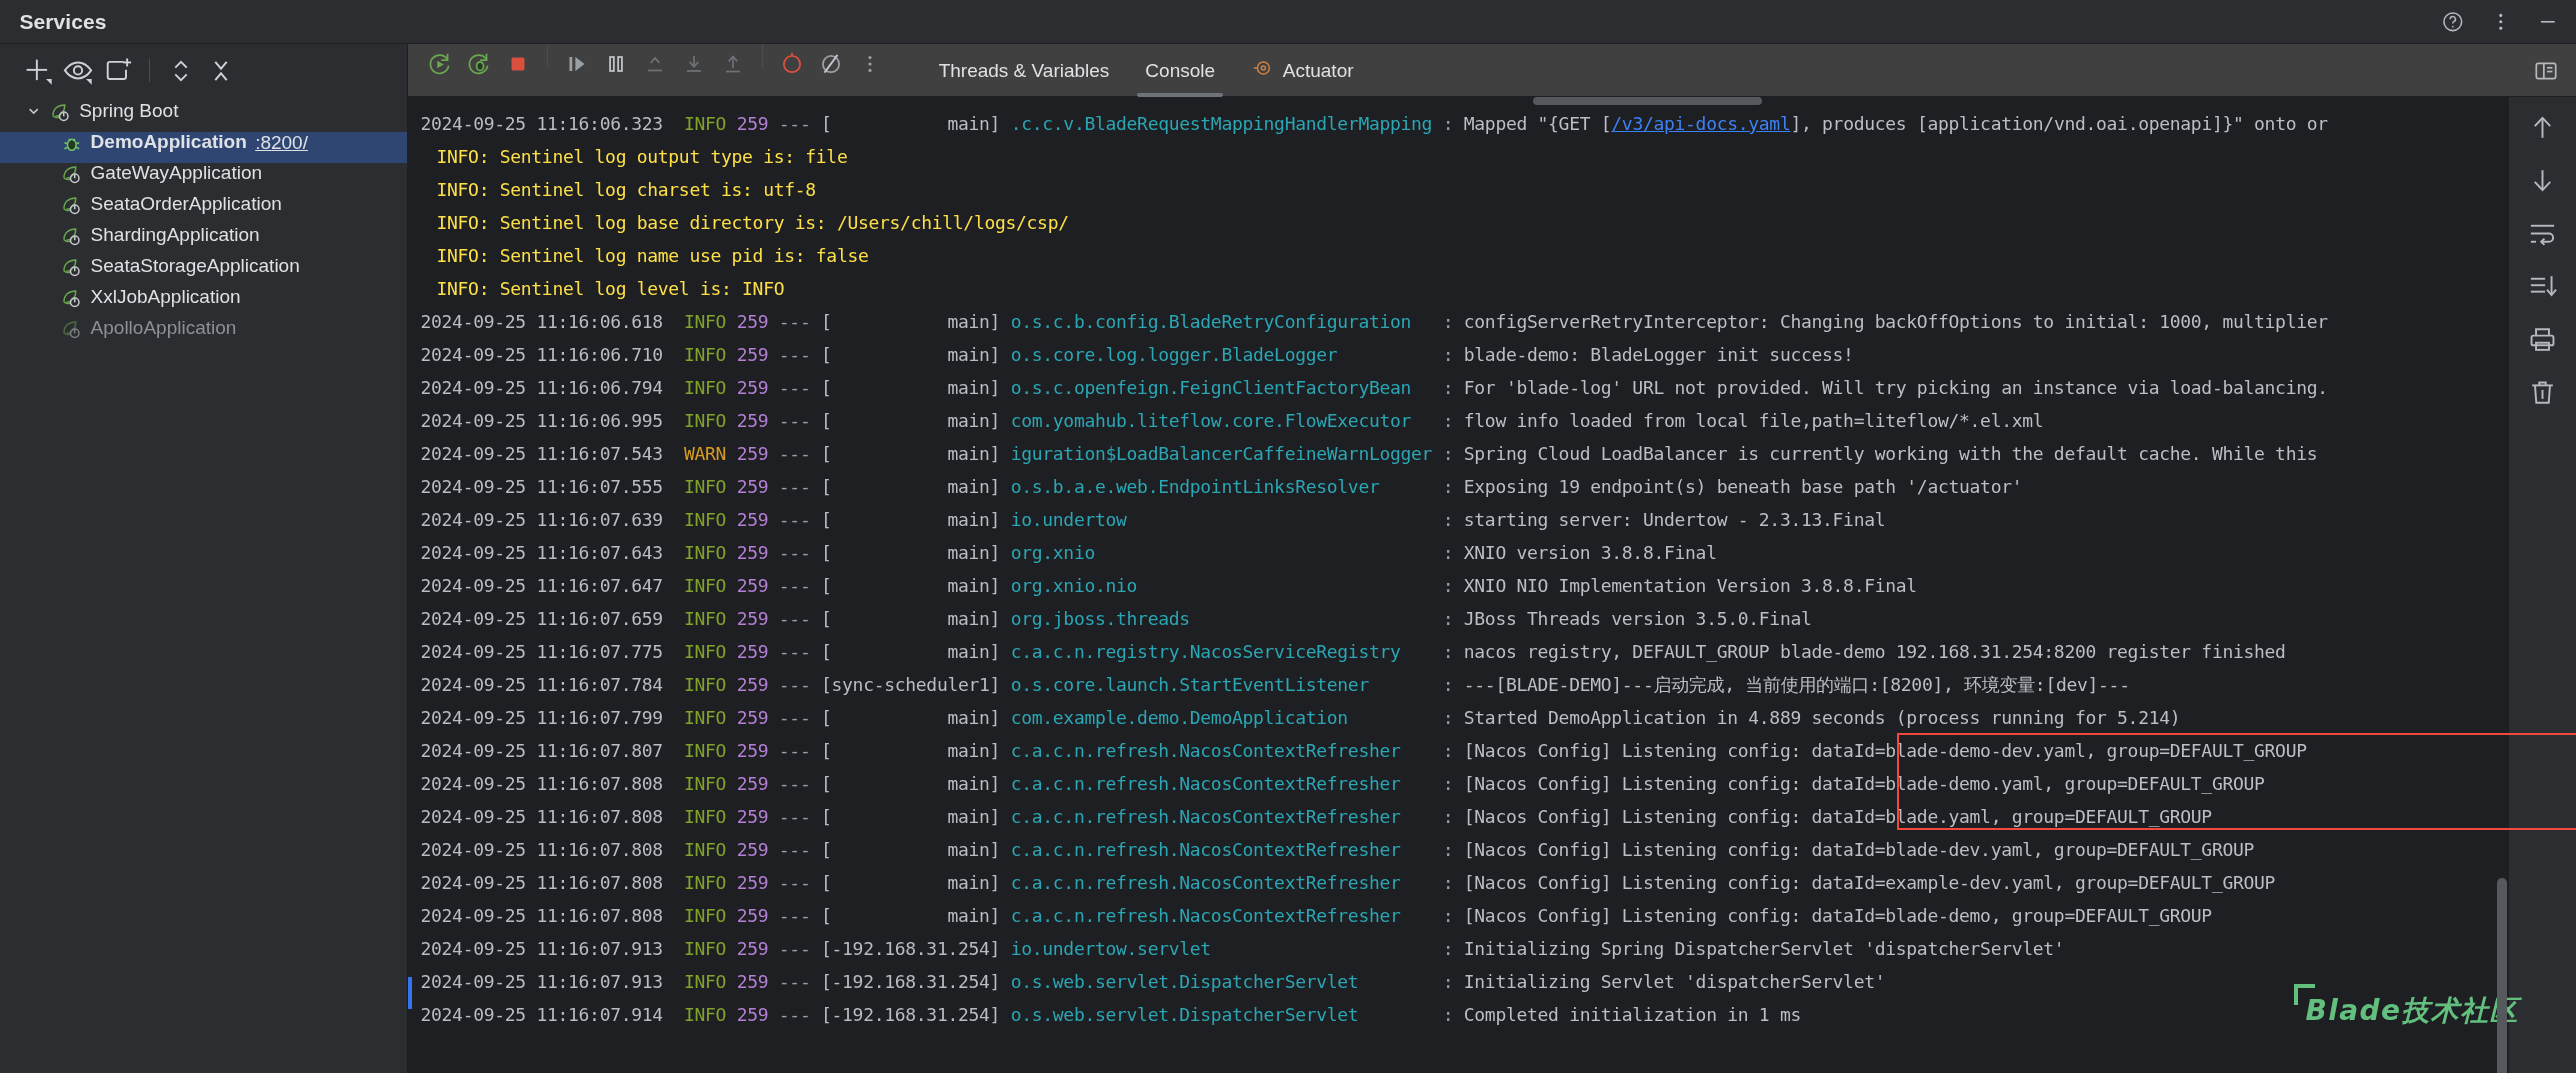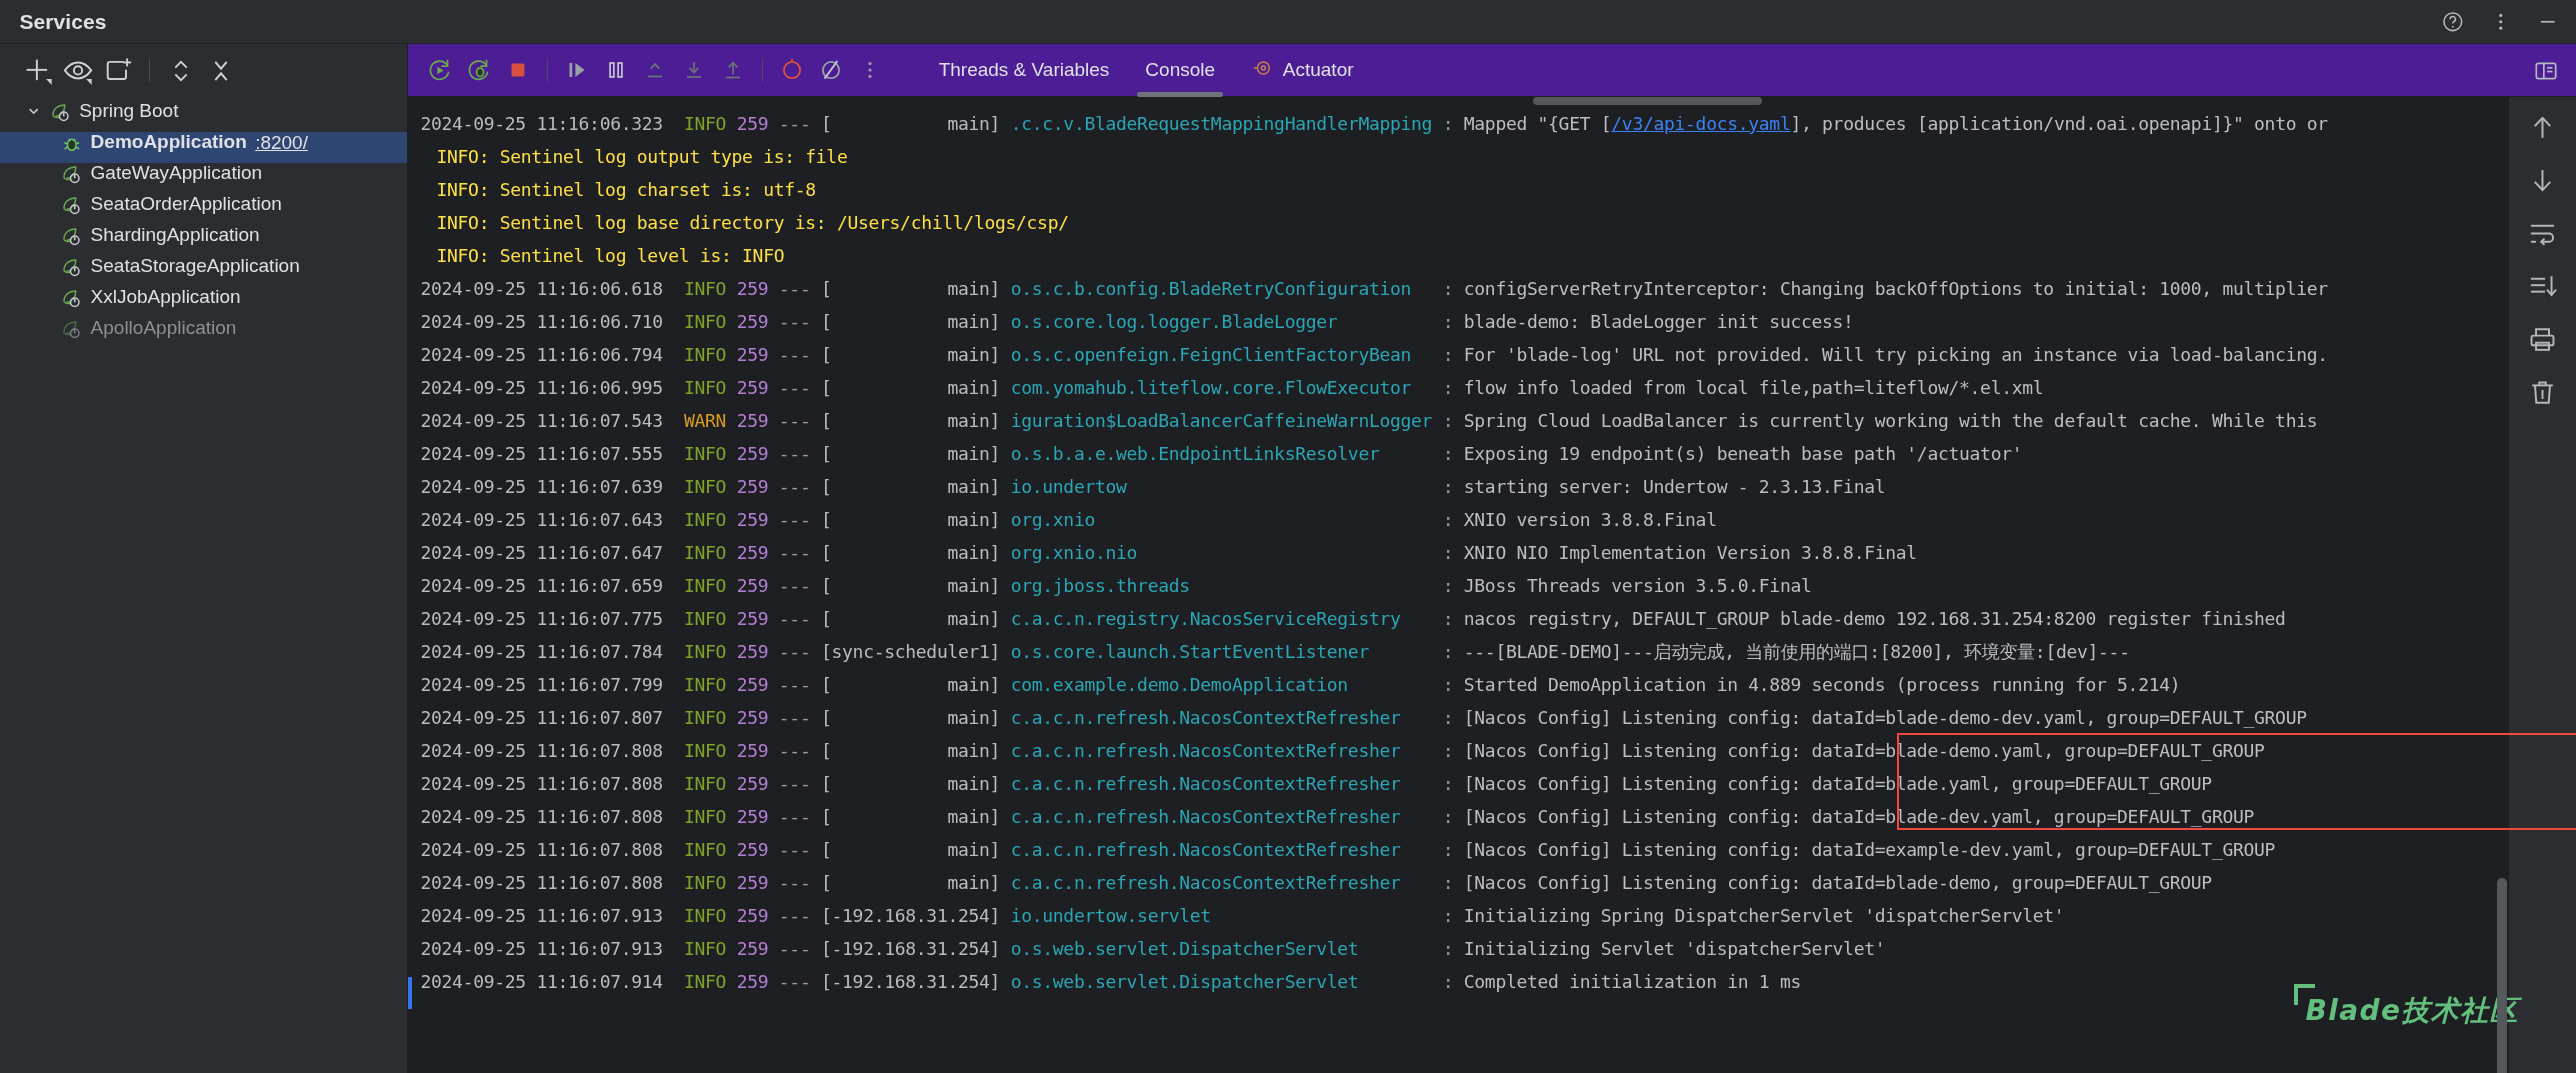--- a/index.html
+++ b/index.html
@@ -67,22 +67,22 @@
   .tree-row.selected .tree-label { font-weight: bold; }
   .tree-row.dim .tree-label { color: #8d9096; }
   .port-link {
     color: #dfe1e5; text-decoration: underline; margin-left: 8.3px; font-weight: normal;
   }
 
   
   .console-pane { flex: 1; display: flex; flex-direction: column; min-width: 0; background: #1e1f22; }
   .run-toolbar {
     height: 53px; min-height: 53px;
-    background: #4c1d95;
-    display: flex; align-items: center;
+    background: #404040;
+    display: flex; 
     padding-left: 12.5px;
     border-bottom: 0.7px solid #1e1f22;
     position: relative;
   }
   .rt-btn { width: 39px; height: 39px; display:flex; align-items:center; justify-content:center; color:#ced0d6; }
   .rt-btn svg { display:block; }
   .rt-sep { width: 0.7px; height: 23.6px; background: #4a4d51; margin: 0 9.7px; }
   .tabs { display: flex; align-items: center; margin-left: 31px; height: 53px; }
   .tab {
     height: 53px; display: flex; align-items: center; gap: 9.7px;
@@ -448,20 +448,21 @@
           </span>
         </div>
       </div>
 
       <div class="log-wrap">
         <div class="log-area" id="log-area">
             <div class="log-line"><span class="ts">2024-09-25 11:16:06.323</span>  <span class="lvl-info">INFO</span> <span class="pid">259</span> <span class="dash">---</span> <span class="thread">[           main]</span> <span class="logger">.c.c.v.BladeRequestMappingHandlerMapping</span><span class="dash"> : </span><span class="msg">Mapped "{GET [</span><span class="lnk">/v3/api-docs.yaml</span><span class="msg">], produces [application/vnd.oai.openapi]}" onto or</span></div>
             <div class="log-line"><span class="plain">INFO: Sentinel log output type is: file</span></div>
             <div class="log-line"><span class="plain">INFO: Sentinel log charset is: utf-8</span></div>
             <div class="log-line"><span class="plain">INFO: Sentinel log base directory is: /Users/chill/logs/csp/</span></div>
+            <div class="log-line"><span class="plain">INFO: Sentinel log name use pid is: false</span></div>
             <div class="log-line"><span class="plain">INFO: Sentinel log level is: INFO</span></div>
             <div class="log-line"><span class="ts">2024-09-25 11:16:06.618</span>  <span class="lvl-info">INFO</span> <span class="pid">259</span> <span class="dash">---</span> <span class="thread">[           main]</span> <span class="logger">o.s.c.b.config.BladeRetryConfiguration  </span><span class="dash"> : </span><span class="msg">configServerRetryInterceptor: Changing backOffOptions to initial: 1000, multiplier</span></div>
             <div class="log-line"><span class="ts">2024-09-25 11:16:06.710</span>  <span class="lvl-info">INFO</span> <span class="pid">259</span> <span class="dash">---</span> <span class="thread">[           main]</span> <span class="logger">o.s.core.log.logger.BladeLogger         </span><span class="dash"> : </span><span class="msg">blade-demo: BladeLogger init success!</span></div>
             <div class="log-line"><span class="ts">2024-09-25 11:16:06.794</span>  <span class="lvl-info">INFO</span> <span class="pid">259</span> <span class="dash">---</span> <span class="thread">[           main]</span> <span class="logger">o.s.c.openfeign.FeignClientFactoryBean  </span><span class="dash"> : </span><span class="msg">For 'blade-log' URL not provided. Will try picking an instance via load-balancing.</span></div>
             <div class="log-line"><span class="ts">2024-09-25 11:16:06.995</span>  <span class="lvl-info">INFO</span> <span class="pid">259</span> <span class="dash">---</span> <span class="thread">[           main]</span> <span class="logger">com.yomahub.liteflow.core.FlowExecutor  </span><span class="dash"> : </span><span class="msg">flow info loaded from local file,path=liteflow/*.el.xml</span></div>
             <div class="log-line"><span class="ts">2024-09-25 11:16:07.543</span>  <span class="lvl-warn">WARN</span> <span class="pid">259</span> <span class="dash">---</span> <span class="thread">[           main]</span> <span class="logger">iguration$LoadBalancerCaffeineWarnLogger</span><span class="dash"> : </span><span class="msg">Spring Cloud LoadBalancer is currently working with the default cache. While this </span></div>
             <div class="log-line"><span class="ts">2024-09-25 11:16:07.555</span>  <span class="lvl-info">INFO</span> <span class="pid">259</span> <span class="dash">---</span> <span class="thread">[           main]</span> <span class="logger">o.s.b.a.e.web.EndpointLinksResolver     </span><span class="dash"> : </span><span class="msg">Exposing 19 endpoint(s) beneath base path '/actuator'</span></div>
             <div class="log-line"><span class="ts">2024-09-25 11:16:07.639</span>  <span class="lvl-info">INFO</span> <span class="pid">259</span> <span class="dash">---</span> <span class="thread">[           main]</span> <span class="logger">io.undertow                             </span><span class="dash"> : </span><span class="msg">starting server: Undertow - 2.3.13.Final</span></div>
             <div class="log-line"><span class="ts">2024-09-25 11:16:07.643</span>  <span class="lvl-info">INFO</span> <span class="pid">259</span> <span class="dash">---</span> <span class="thread">[           main]</span> <span class="logger">org.xnio                                </span><span class="dash"> : </span><span class="msg">XNIO version 3.8.8.Final</span></div>
             <div class="log-line"><span class="ts">2024-09-25 11:16:07.647</span>  <span class="lvl-info">INFO</span> <span class="pid">259</span> <span class="dash">---</span> <span class="thread">[           main]</span> <span class="logger">org.xnio.nio                            </span><span class="dash"> : </span><span class="msg">XNIO NIO Implementation Version 3.8.8.Final</span></div>

